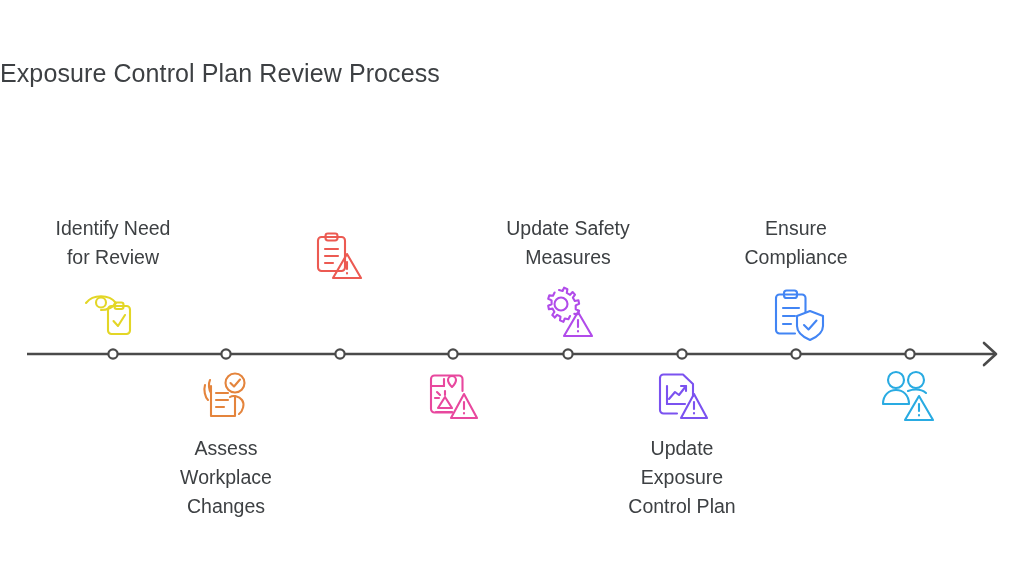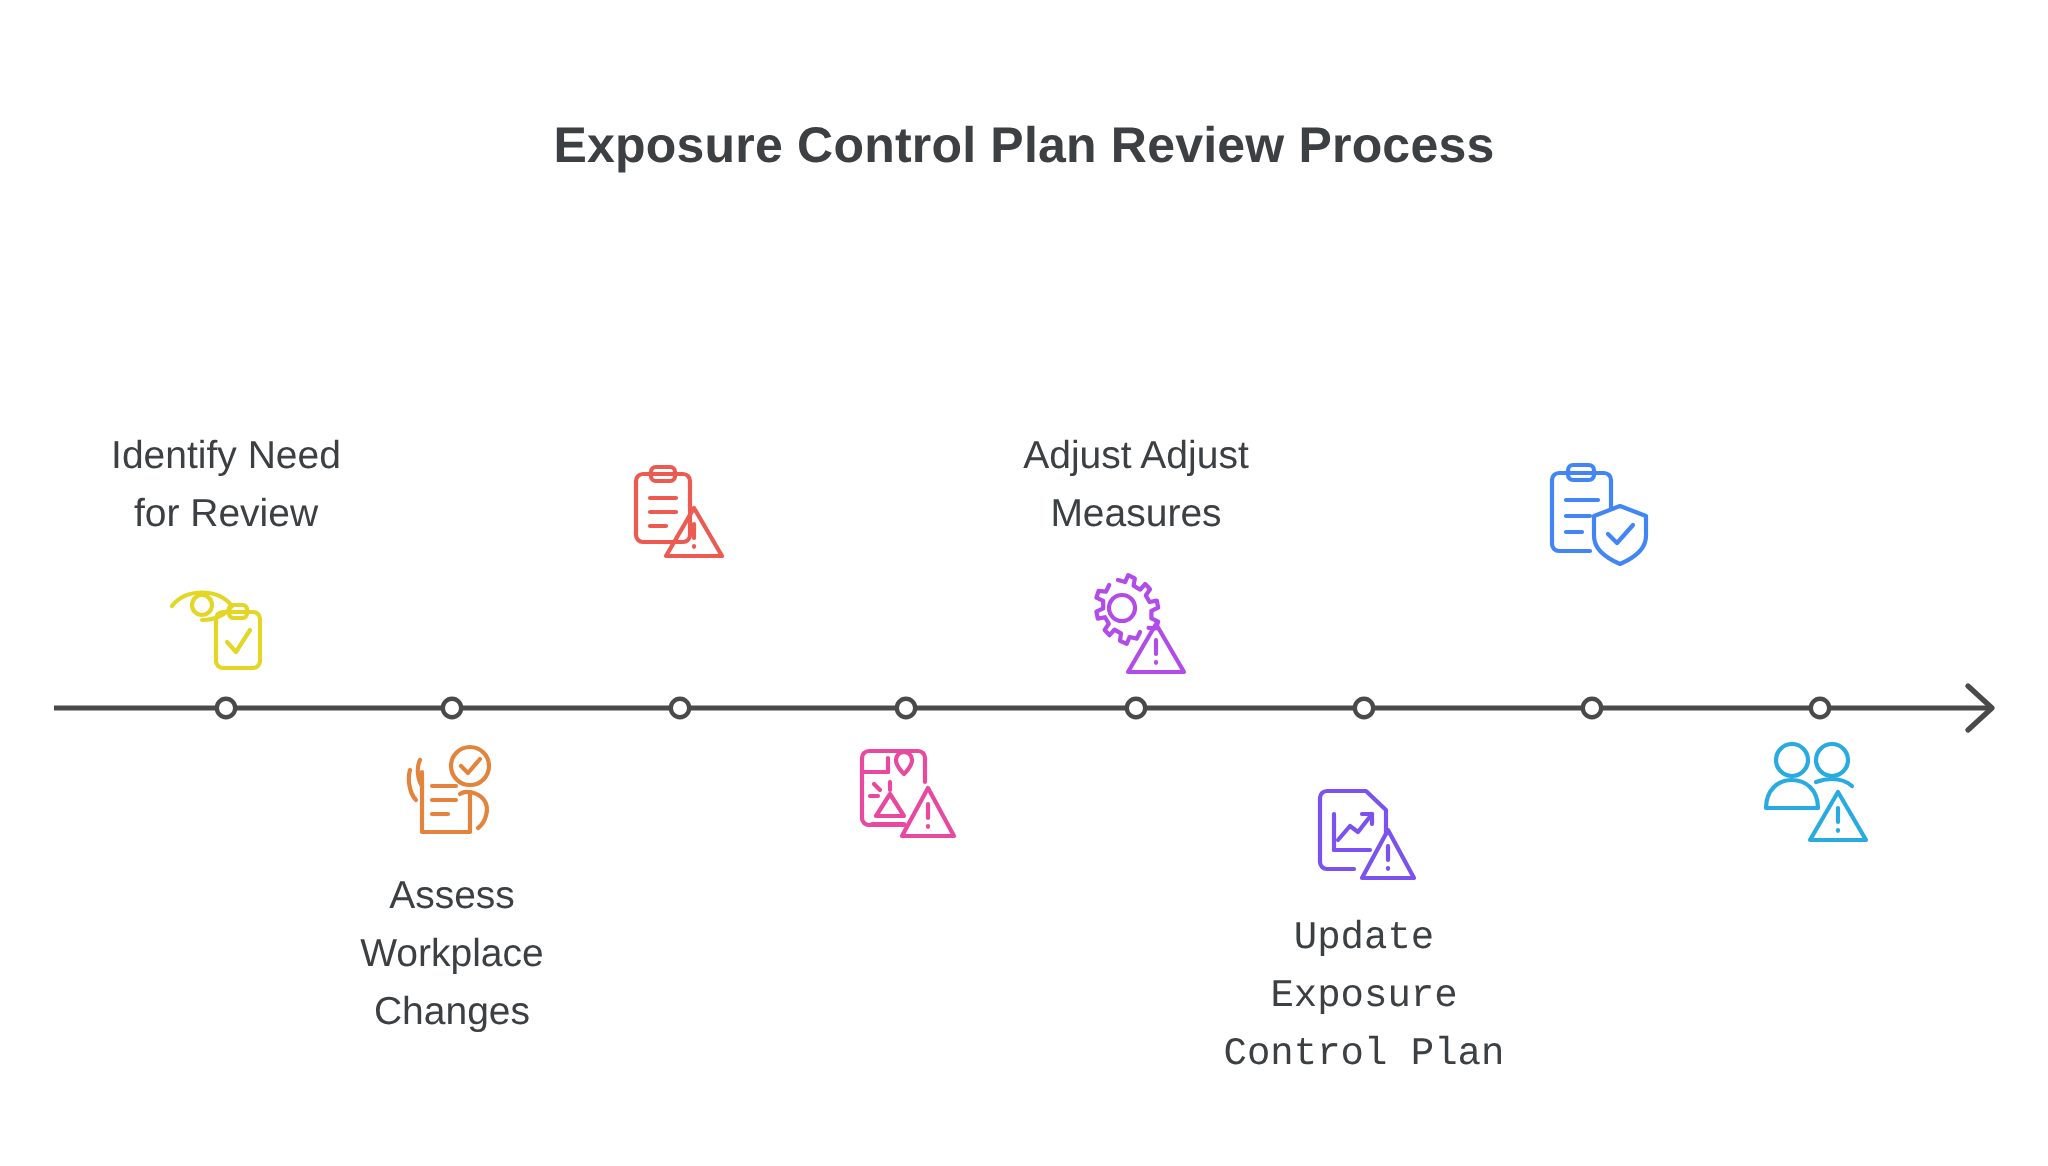--- a/index.html
+++ b/index.html
@@ -14,23 +14,23 @@
     overflow: hidden;
     font-family: "Liberation Sans", sans-serif;
     -webkit-font-smoothing: antialiased;
   }
 
   #chart-title {
     position: absolute;
     top: 59px;
     left: 0;
     width: 1024px;
-    text-align: center;
+    text-align: left;
     font-size: 25px;
-    font-weight: bold;
+    font-weight: normal;
     color: #3d4043;
     letter-spacing: 0.1px;
   }
 
   
   #timeline-axis {
     position: absolute;
     left: 0;
     top: 330px;
     width: 1024px;
@@ -132,48 +132,50 @@
       <line fill="none" stroke="#e8489e" stroke-width="2.1" stroke-linecap="round" stroke-linejoin="round" x1="23" y1="25" x2="23" y2="29"></line>
       <line fill="none" stroke="#e8489e" stroke-width="2.1" stroke-linecap="round" stroke-linejoin="round" x1="13" y1="32" x2="17" y2="32"></line>
       <path fill="none" stroke="#e8489e" stroke-width="2.1" stroke-linecap="round" stroke-linejoin="round" d="M23 31 L30 42 H16 Z"></path>
       <line fill="none" stroke="#e8489e" stroke-width="2.1" stroke-linecap="round" stroke-linejoin="round" x1="14" y1="46" x2="30" y2="46"></line>
       <path fill="none" stroke="#e8489e" stroke-width="2.1" stroke-linecap="round" stroke-linejoin="round" d="M42 28 L55 52 H29 Z"></path>
       <line fill="none" stroke="#e8489e" stroke-width="2.1" stroke-linecap="round" stroke-linejoin="round" x1="42" y1="36" x2="42" y2="43"></line>
       <line fill="none" stroke="#e8489e" stroke-width="2.1" stroke-linecap="round" stroke-linejoin="round" x1="42" y1="47" x2="42" y2="47.4"></line>
       </svg>
     </div>
     <div class="step above" style="left: 468px; top: 214px;">
-      <div class="step-label">Adjust Adjust
+      <div class="step-label">Update Safety
 Measures</div>
       <svg class="step-icon" viewBox="0 0 62 58">
       <path fill="none" stroke="#b14bea" stroke-width="2.1" stroke-linecap="round" stroke-linejoin="round" d="M22 6 l3.6 1 1.5 -3.4 3.3 1.6 -0.6 3.7 3.3 1.9 2.5 -2.8 2.4 2.6 -2.1 3.1 1.9 3.3 3.6 -0.7 0.7 3.5 -3.4 1.6 0 3.8 3.4 1.6 -1.1 3.4 -3.7 -0.3"></path>
       <path fill="none" stroke="#b14bea" stroke-width="2.1" stroke-linecap="round" stroke-linejoin="round" d="M33 32 l-1.6 3.3 -3.6 -0.8 -1.4 3.4 -3.4 -1.5 0.5 -3.7 -3.3 -1.9 -2.4 2.8 -2.5 -2.6 2.1 -3.1 -1.9 -3.3 -3.6 0.7 -0.7 -3.5 3.4 -1.6 0 -3.8 -3.4 -1.6 1.1 -3.4 3.7 0.4 1.6 -3.3"></path>
       <circle fill="none" stroke="#b14bea" stroke-width="2.1" stroke-linecap="round" stroke-linejoin="round" cx="24" cy="20" r="6.5"></circle>
       <path fill="none" stroke="#b14bea" stroke-width="2.1" stroke-linecap="round" stroke-linejoin="round" d="M41 28 L55 52 H27 Z"></path>
       <line fill="none" stroke="#b14bea" stroke-width="2.1" stroke-linecap="round" stroke-linejoin="round" x1="41" y1="36" x2="41" y2="43"></line>
       <line fill="none" stroke="#b14bea" stroke-width="2.1" stroke-linecap="round" stroke-linejoin="round" x1="41" y1="47" x2="41" y2="47.4"></line>
       </svg>
     </div>
-    <div class="step below" style="left: 582px; top: 387px; font-family: Liberation Mono, monospace;">
+    <div class="step below" style="left: 582px; top: 366px;">
       <svg class="step-icon" viewBox="0 0 62 58">
       <path fill="none" stroke="#7b52f0" stroke-width="2.1" stroke-linecap="round" stroke-linejoin="round" d="M9 12 a3.5 3.5 0 0 1 3.5 -3.5 H32 L42 18 V30"></path>
       <path fill="none" stroke="#7b52f0" stroke-width="2.1" stroke-linecap="round" stroke-linejoin="round" d="M9 12 V44 a3.5 3.5 0 0 0 3.5 3.5 H26"></path>
       <polyline fill="none" stroke="#7b52f0" stroke-width="2.1" stroke-linecap="round" stroke-linejoin="round" points="16,38 16,20"></polyline>
       <polyline fill="none" stroke="#7b52f0" stroke-width="2.1" stroke-linecap="round" stroke-linejoin="round" points="16,38 34,38"></polyline>
       <polyline fill="none" stroke="#7b52f0" stroke-width="2.1" stroke-linecap="round" stroke-linejoin="round" points="18,33 24,26 28,29 35,20"></polyline>
       <polyline fill="none" stroke="#7b52f0" stroke-width="2.1" stroke-linecap="round" stroke-linejoin="round" points="30,20 35,20 35,25"></polyline>
       <path fill="none" stroke="#7b52f0" stroke-width="2.1" stroke-linecap="round" stroke-linejoin="round" d="M43 28 L56 52 H30 Z"></path>
       <line fill="none" stroke="#7b52f0" stroke-width="2.1" stroke-linecap="round" stroke-linejoin="round" x1="43" y1="36" x2="43" y2="43"></line>
       <line fill="none" stroke="#7b52f0" stroke-width="2.1" stroke-linecap="round" stroke-linejoin="round" x1="43" y1="47" x2="43" y2="47.4"></line>
       </svg>
       <div class="step-label">Update
 Exposure
 Control Plan</div>
     </div>
     <div class="step above" style="left: 696px; top: 214px;">
+      <div class="step-label">Ensure
+Compliance</div>
       <svg class="step-icon" viewBox="0 0 62 58">
       <path fill="none" stroke="#4285f4" stroke-width="2.1" stroke-linecap="round" stroke-linejoin="round" d="M11 14 a3.5 3.5 0 0 1 3.5 -3.5 H37 a3.5 3.5 0 0 1 3.5 3.5 V28"></path>
       <path fill="none" stroke="#4285f4" stroke-width="2.1" stroke-linecap="round" stroke-linejoin="round" d="M11 14 V46 a3.5 3.5 0 0 0 3.5 3.5 H30"></path>
       <rect fill="none" stroke="#4285f4" stroke-width="2.1" stroke-linecap="round" stroke-linejoin="round" x="19" y="6.5" width="13" height="7.5" rx="2.6"></rect>
       <line fill="none" stroke="#4285f4" stroke-width="2.1" stroke-linecap="round" stroke-linejoin="round" x1="18" y1="24" x2="34" y2="24"></line>
       <line fill="none" stroke="#4285f4" stroke-width="2.1" stroke-linecap="round" stroke-linejoin="round" x1="18" y1="32" x2="30" y2="32"></line>
       <line fill="none" stroke="#4285f4" stroke-width="2.1" stroke-linecap="round" stroke-linejoin="round" x1="18" y1="40" x2="26" y2="40"></line>
       <path fill="none" stroke="#4285f4" stroke-width="2.1" stroke-linecap="round" stroke-linejoin="round" d="M45 27 L58 32 V42 c0 7 -6 11 -13 14 c-7 -3 -13 -7 -13 -14 V32 Z"></path>
       <polyline fill="none" stroke="#4285f4" stroke-width="2.1" stroke-linecap="round" stroke-linejoin="round" points="39,41 43.5,45.5 51.5,36.5"></polyline>
       </svg>

